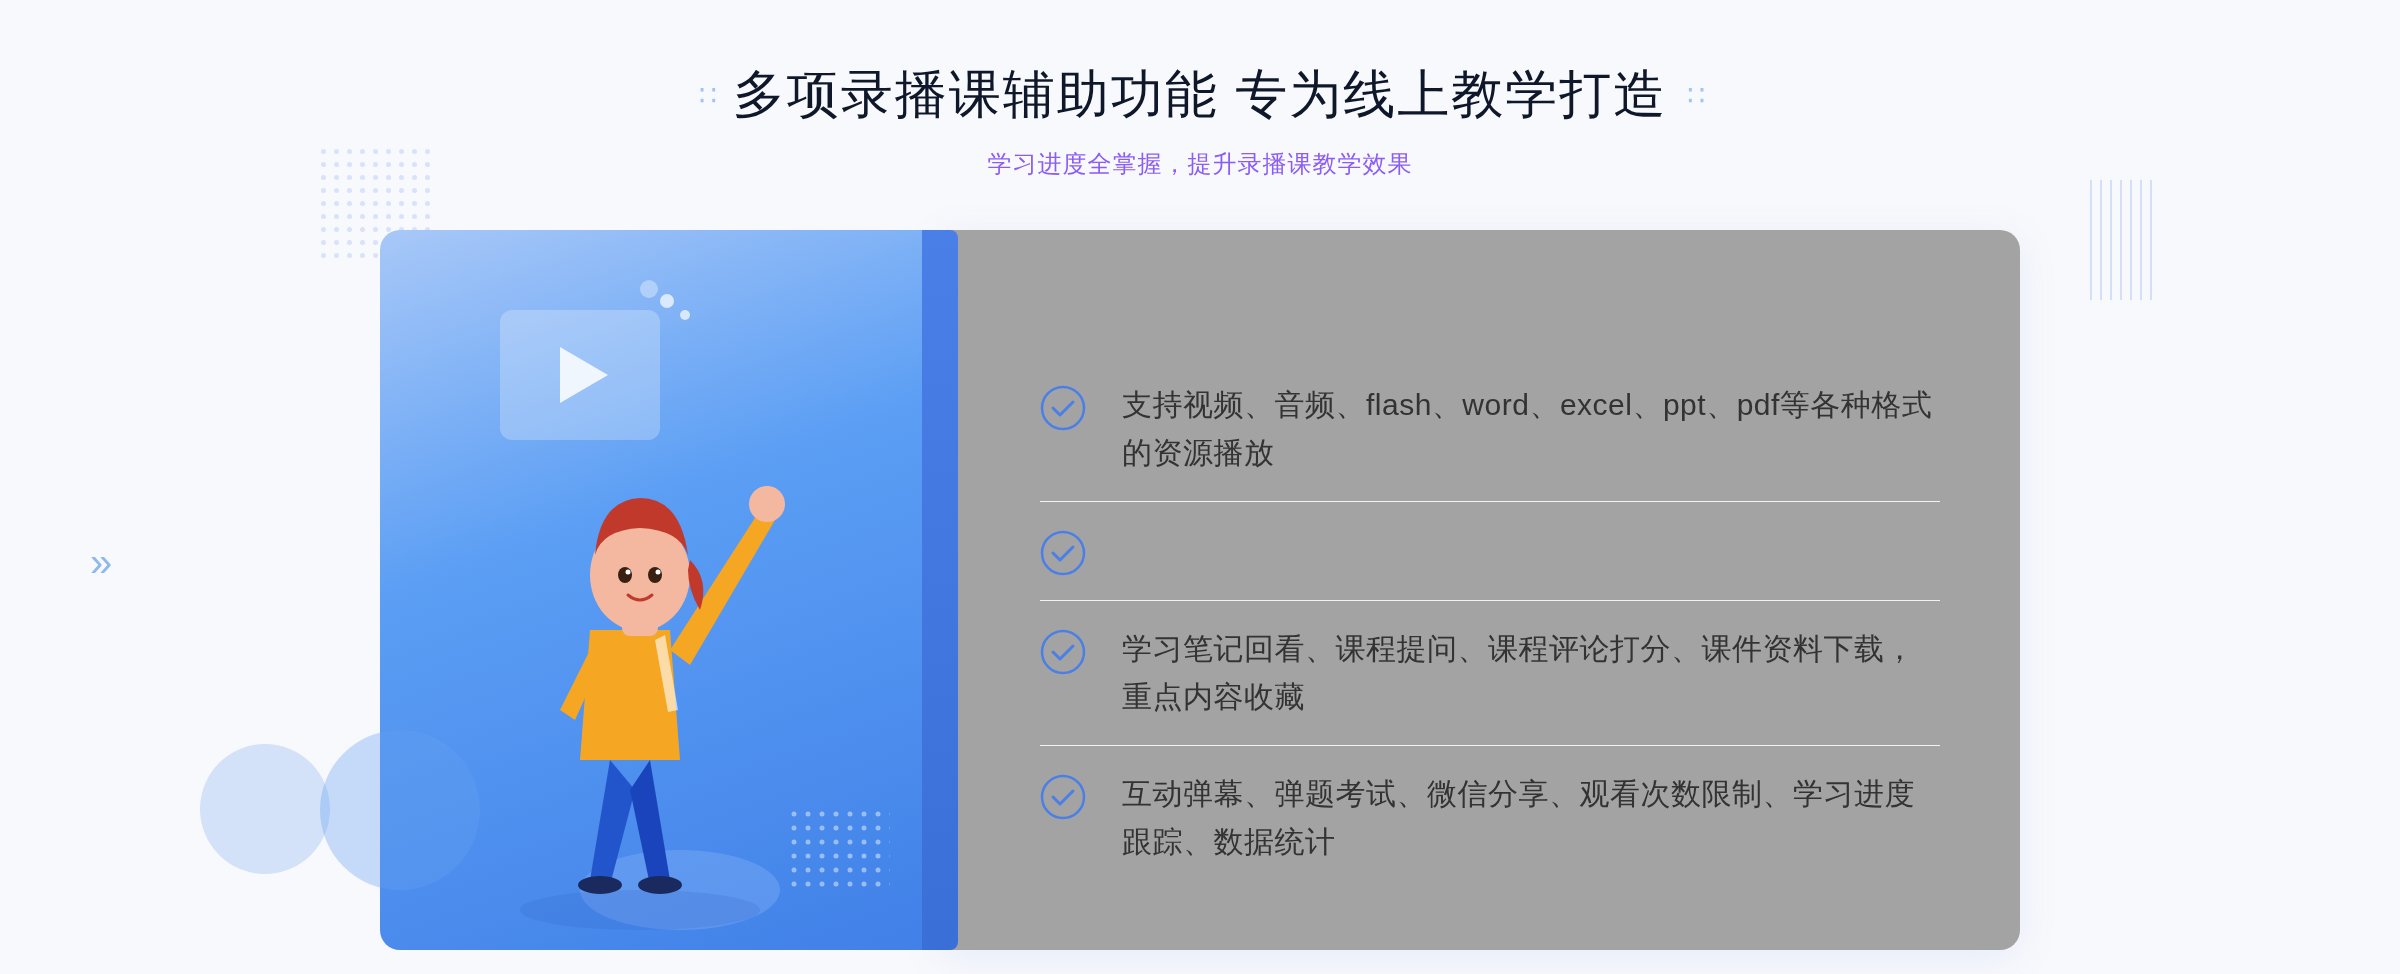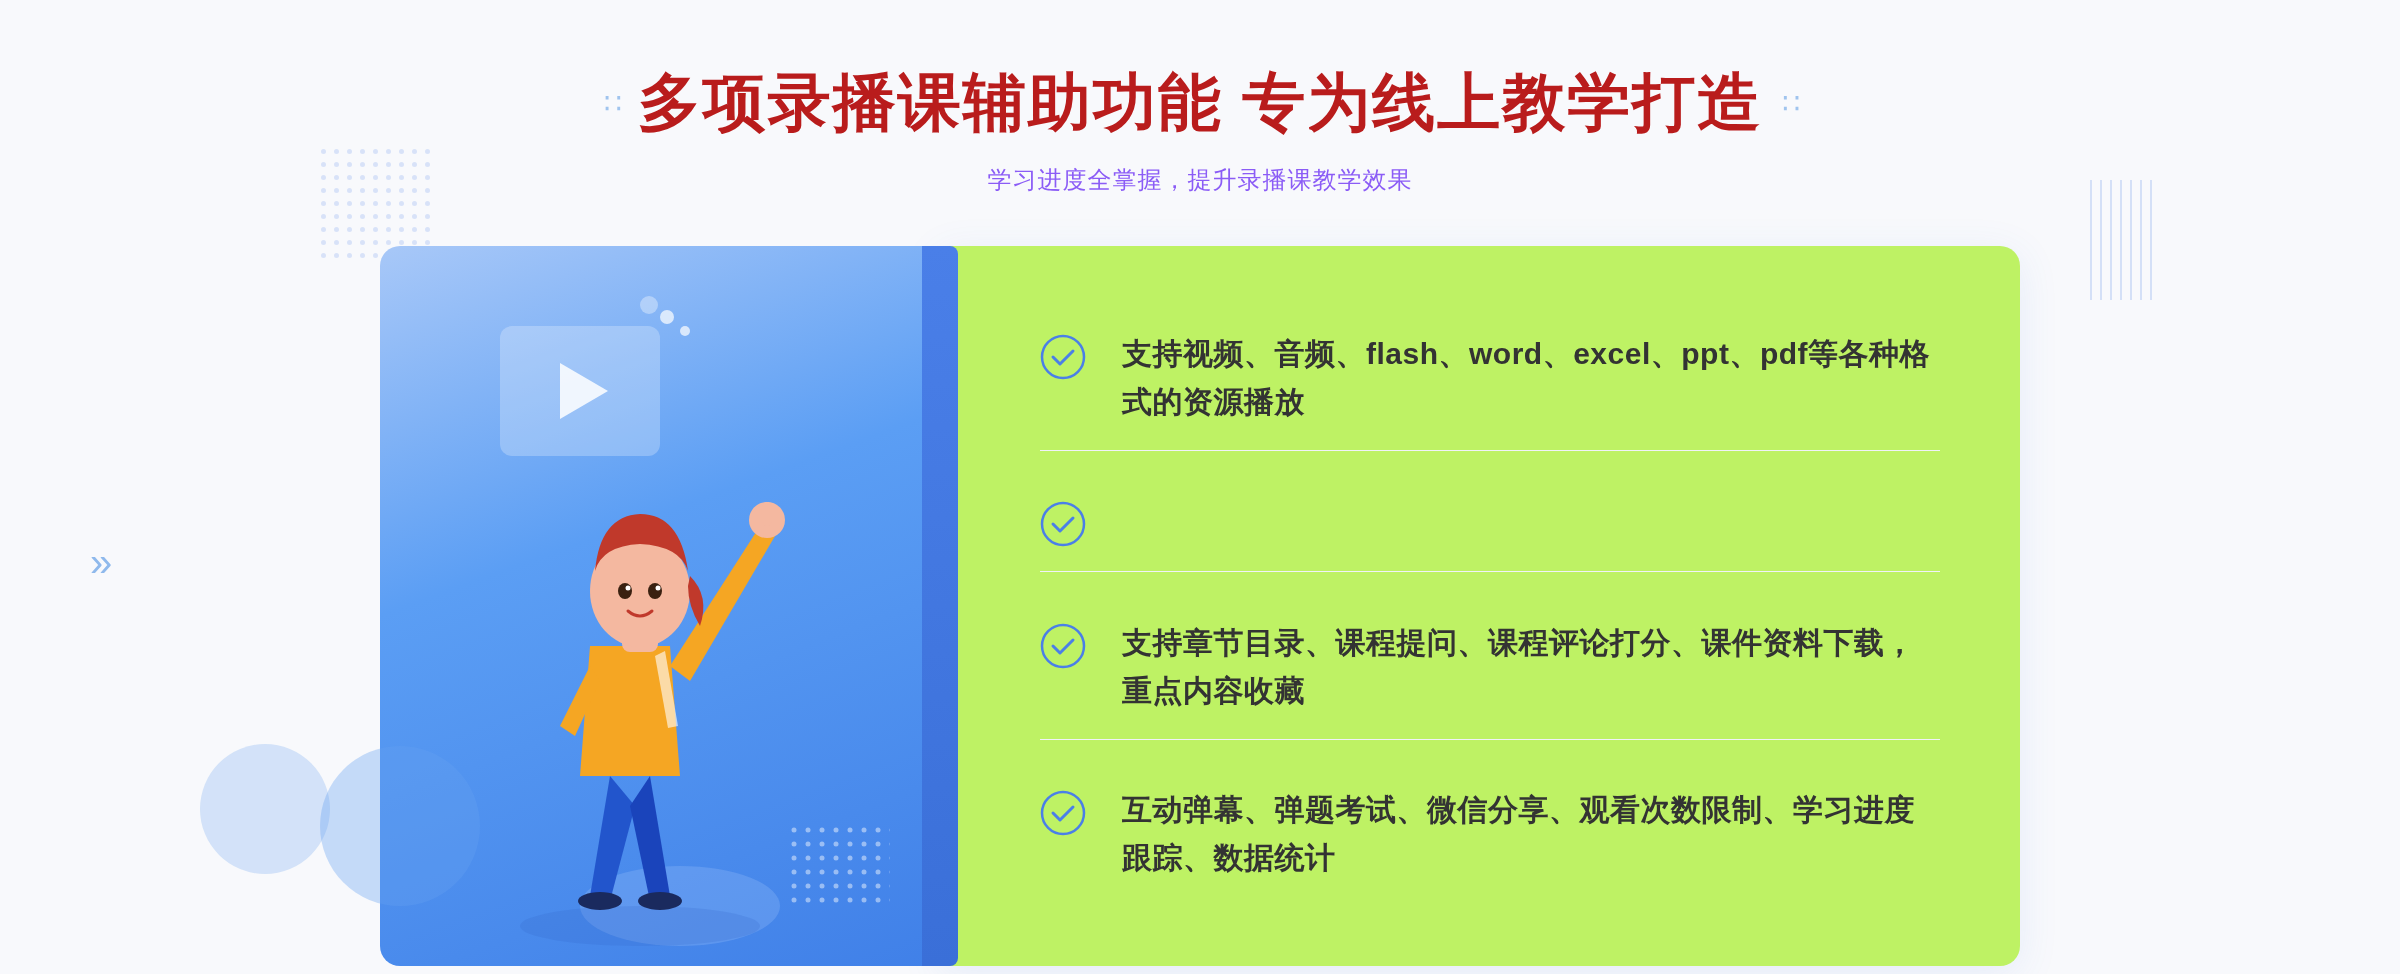--- a/index.html
+++ b/index.html
@@ -55,23 +55,23 @@
     }
 
     .header-deco {
       color: #4a90e2;
       font-size: 28px;
       opacity: 0.5;
       letter-spacing: -4px;
     }
 
     .header-title {
-      font-size: 63px;
-      font-weight: 700;
-      color: #b91c1c;
+      font-size: 52px;
+      font-weight: 400;
+      color: #0f172a;
       letter-spacing: 2px;
     }
 
     .header-subtitle {
       font-size: 24px;
       color: #8b5cf6;
       letter-spacing: 1px;
     }
 
     .content-area {
@@ -169,29 +169,28 @@
       left: 200px;
       width: 200px;
       height: 80px;
       border-radius: 50%;
       background: rgba(150, 190, 250, 0.3);
     }
 
     
     .features-card {
       flex: 1;
-      background: #bef264;
+      background: #a3a3a3;
       border-radius: 0 20px 20px 0;
       padding: 60px 80px 60px 100px;
       display: flex;
       flex-direction: column;
-      justify-content: space-between;
+      justify-content: flex-end;
       min-height: 720px;
       box-shadow: 0 8px 40px rgba(70, 120, 220, 0.1);
-      font-weight: bold;
     }
 
     .feature-item {
       display: flex;
       align-items: flex-start;
       gap: 36px;
       padding: 24px 0;
       border-bottom: 1px solid #f0f2f8;
     }
 
@@ -336,21 +335,21 @@
           <circle cx="23" cy="23" r="21" stroke="#4a7fe8" stroke-width="2.5"></circle>
           <path d="M13 23 L20 30 L33 17" stroke="#4a7fe8" stroke-width="3" stroke-linecap="round" stroke-linejoin="round"></path>
         </svg>
       </div>
 
       <div class="feature-item">
         <svg class="check-icon" viewBox="0 0 46 46" fill="none" xmlns="http://www.w3.org/2000/svg">
           <circle cx="23" cy="23" r="21" stroke="#4a7fe8" stroke-width="2.5"></circle>
           <path d="M13 23 L20 30 L33 17" stroke="#4a7fe8" stroke-width="3" stroke-linecap="round" stroke-linejoin="round"></path>
         </svg>
-        <span class="feature-text">支持章节目录、课程提问、课程评论打分、课件资料下载，重点内容收藏</span>
+        <span class="feature-text">学习笔记回看、课程提问、课程评论打分、课件资料下载，重点内容收藏</span>
       </div>
 
       <div class="feature-item">
         <svg class="check-icon" viewBox="0 0 46 46" fill="none" xmlns="http://www.w3.org/2000/svg">
           <circle cx="23" cy="23" r="21" stroke="#4a7fe8" stroke-width="2.5"></circle>
           <path d="M13 23 L20 30 L33 17" stroke="#4a7fe8" stroke-width="3" stroke-linecap="round" stroke-linejoin="round"></path>
         </svg>
         <span class="feature-text">互动弹幕、弹题考试、微信分享、观看次数限制、学习进度跟踪、数据统计</span>
       </div>
 

